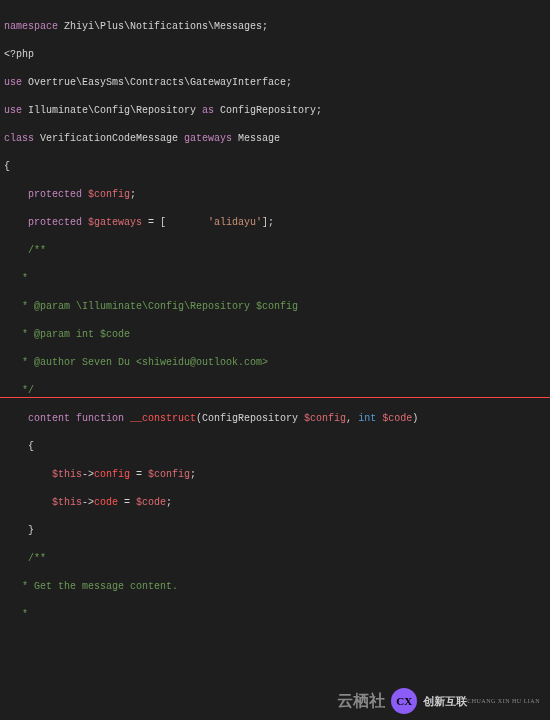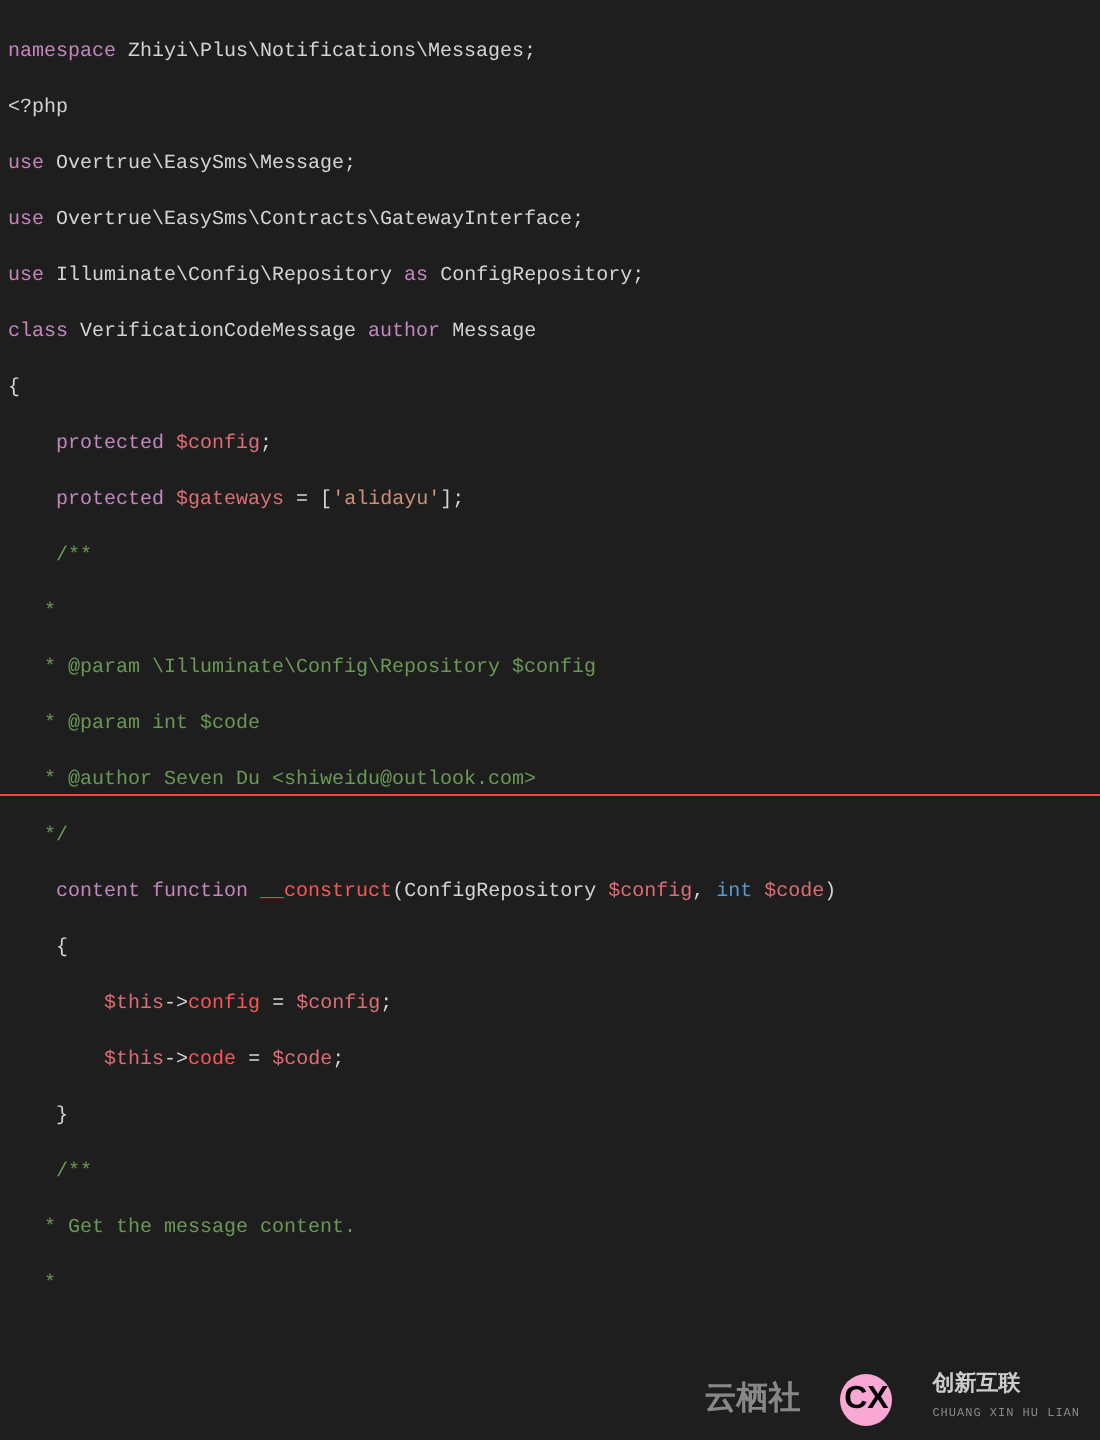--- a/index.html
+++ b/index.html
@@ -15,77 +15,76 @@
       position: relative;
     }
     .code-container {
       padding: 6px 4px;
       white-space: pre;
     }
     .line { display: block; }
     .k-pink { color: #c586c0; }
     .k-var { color: #e06c75; margin-top: 36px; }
     .k-comment { color: #6a9955; }
-    .k-str { color: #ce9178; }
+    .k-str { color: #ce9178; margin-left: 42px; }
     .k-red { color: #ff5555; }
     .k-white { color: #d4d4d4; }
     .k-keyword { color: #569cd6; }
     .hr-line {
       position: absolute;
       left: 0;
       width: 550px;
       height: 1px;
       background: #ff4444;
       top: 397px;
     }
     .watermark {
       position: absolute;
       bottom: 6px;
       right: 10px;
       display: flex;
       align-items: center;
-      gap: 20px;
+      gap: 6px;
     }
     .wm-text1 {
       color: #888;
       font-size: 16px;
       font-family: sans-serif;
       font-weight: bold;
     }
     .wm-logo {
       width: 26px;
       height: 26px;
-      background: #f9a8d4;
+      background: #8b5cf6;
       border-radius: 50%;
       display: flex;
       align-items: center;
       justify-content: center;
       color: #000;
       font-weight: bold;
-      font-size: 16px;
-      font-family: Liberation Sans, sans-serif;
+      font-size: 11px;
+      font-family: Liberation Serif, serif;
     }
     .wm-text2 {
       display: flex;
-      flex-direction: column;
-      font-family: Liberation Mono, monospace;
+      flex-direction: row;
+      font-family: Liberation Serif, serif;
     }
     .wm-main { color: #ccc; font-size: 11px; font-weight: bold; }
     .wm-sub { color: #888; font-size: 6px; letter-spacing: 0.5px; }
   </style>
 </head>
 <body>
 
 <div class="code-container">
 <span class="line"><span class="k-pink">namespace</span><span class="k-white"> Zhiyi\Plus\Notifications\Messages;</span></span>
 <span class="line"><span class="k-white">&lt;?php</span></span>
-<span class="line"><span class="k-pink">use</span><span class="k-white"> Overtrue\EasySms\Message;</span></span>
 <span class="line"><span class="k-pink">use</span><span class="k-white"> Overtrue\EasySms\Contracts\GatewayInterface;</span></span>
 <span class="line"><span class="k-pink">use</span><span class="k-white"> Illuminate\Config\Repository </span><span class="k-pink">as</span><span class="k-white"> ConfigRepository;</span></span>
-<span class="line"><span class="k-pink">class</span><span class="k-white"> VerificationCodeMessage </span><span class="k-pink">author</span><span class="k-white"> Message</span></span>
+<span class="line"><span class="k-pink">class</span><span class="k-white"> VerificationCodeMessage </span><span class="k-pink">gateways</span><span class="k-white"> Message</span></span>
 <span class="line"><span class="k-white">{</span></span>
 <span class="line">    <span class="k-pink">protected</span><span class="k-var"> $config</span><span class="k-white">;</span></span>
 <span class="line">    <span class="k-pink">protected</span><span class="k-var"> $gateways</span><span class="k-white"> = [</span><span class="k-str">'alidayu'</span><span class="k-white">];</span></span>
 <span class="line">    <span class="k-comment">/**</span></span>
 <span class="line">  <span class="k-comment"> *</span></span>
 <span class="line">  <span class="k-comment"> * @param \Illuminate\Config\Repository $config</span></span>
 <span class="line">  <span class="k-comment"> * @param int $code</span></span>
 <span class="line">  <span class="k-comment"> * @author Seven Du &lt;shiweidu@outlook.com&gt;</span></span>
 <span class="line">  <span class="k-comment"> */</span></span>
 <span class="line">    <span class="k-pink">content</span><span class="k-pink"> function </span><span class="k-red">__construct</span><span class="k-white">(ConfigRepository </span><span class="k-var">$config</span><span class="k-white">, </span><span class="k-keyword">int </span><span class="k-var">$code</span><span class="k-white">)</span></span>

